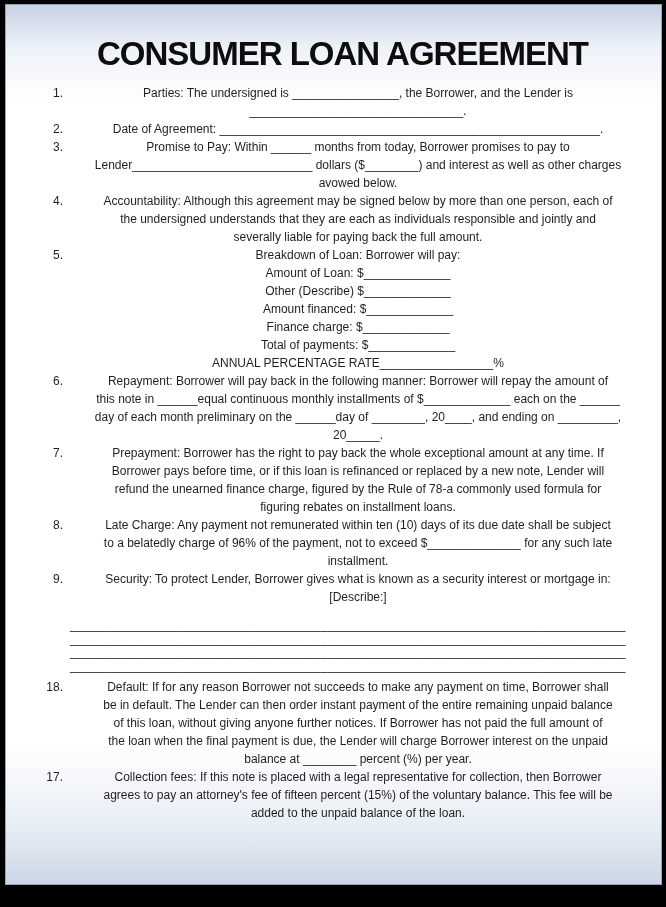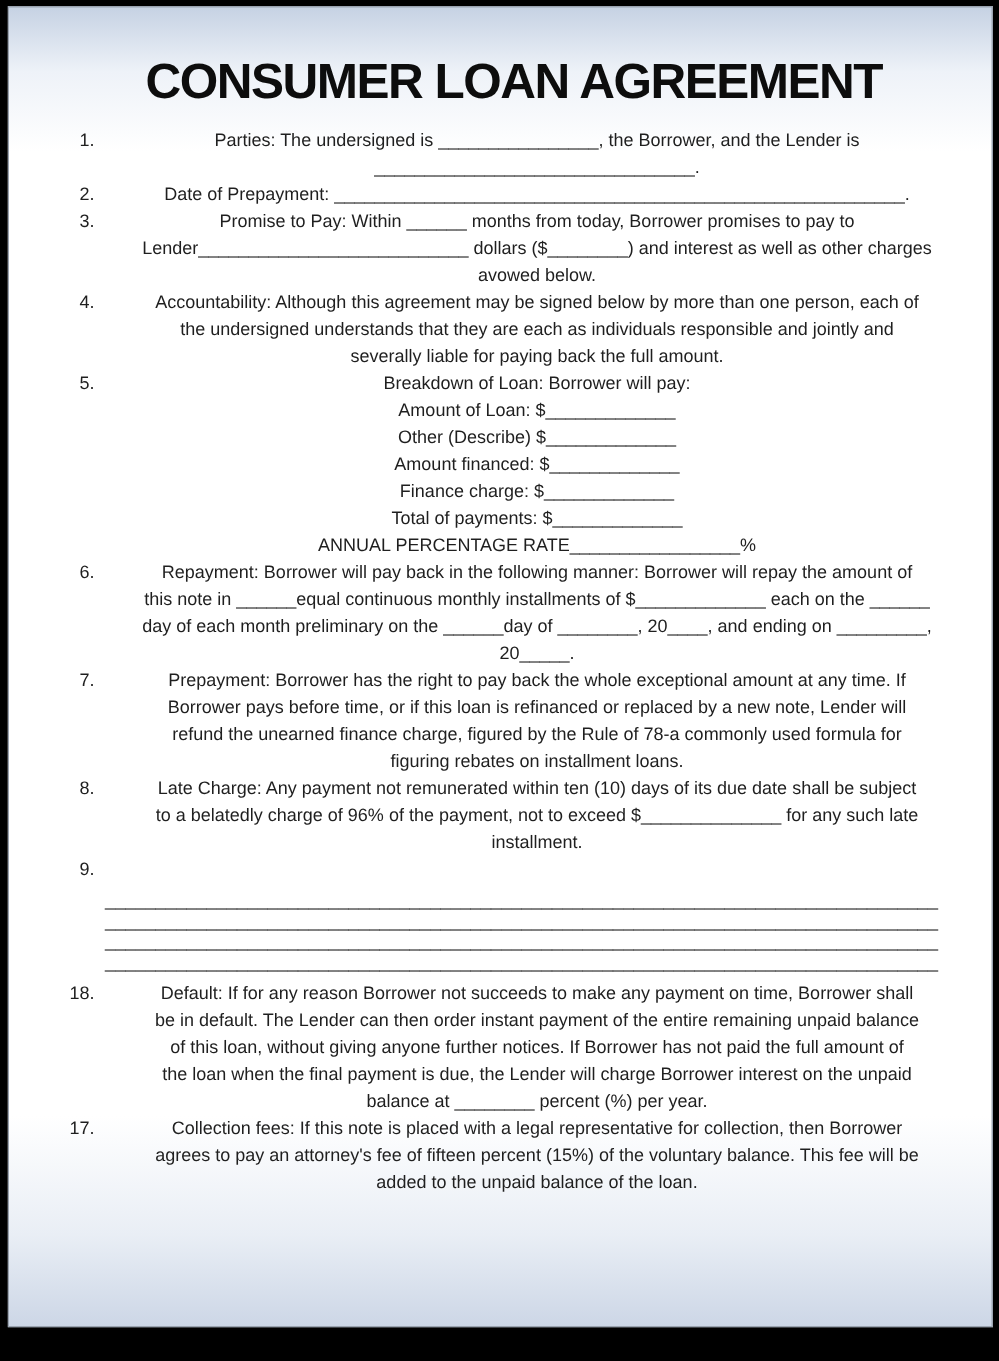--- a/index.html
+++ b/index.html
@@ -55,21 +55,21 @@
     min-width: 0;
   }
   .txt {
     white-space: pre-wrap;
     word-break: keep-all;
     text-align: center;
   }
   .blank-block {
     white-space: pre-wrap;
     line-height: 13.5px;
-    margin-top: 24px;
+    margin-top: 13px;
     margin-bottom: 5px;
     letter-spacing: 0.1px;
   }
 </style>
 </head>
 <body>
 
 <div class="page">
   <h1 class="doc-title">CONSUMER LOAN AGREEMENT</h1>
 
@@ -79,21 +79,21 @@
       <span class="num">1.</span>
       <div class="body">
           <div class="txt">Parties: The undersigned is ________________, the Borrower, and the Lender is
 ________________________________.</div>
         </div>
     </div>
 
     <div class="item">
       <span class="num">2.</span>
       <div class="body">
-          <div class="txt">Date of Prepayment: _________________________________________________________.</div>
+          <div class="txt">Date of Agreement: _________________________________________________________.</div>
         </div>
     </div>
 
     <div class="item">
       <span class="num">3.</span>
       <div class="body">
           <div class="txt">Promise to Pay: Within ______ months from today, Borrower promises to pay to
 Lender___________________________ dollars ($________) and interest as well as other charges
 avowed below.</div>
         </div>
@@ -146,20 +146,22 @@
       <div class="body">
           <div class="txt">Late Charge: Any payment not remunerated within ten (10) days of its due date shall be subject
 to a belatedly charge of 96% of the payment, not to exceed $______________ for any such late
 installment.</div>
         </div>
     </div>
 
     <div class="item">
       <span class="num">9.</span>
       <div class="body">
+        <div class="txt">Security: To protect Lender, Borrower gives what is known as a security interest or mortgage in:
+[Describe:]</div>
         <div class="blank-block">__________________________________________________________________________________
 __________________________________________________________________________________
 __________________________________________________________________________________
 __________________________________________________________________________________</div>
       </div>
     </div>
 
     <div class="item">
       <span class="num">18.</span>
       <div class="body">

